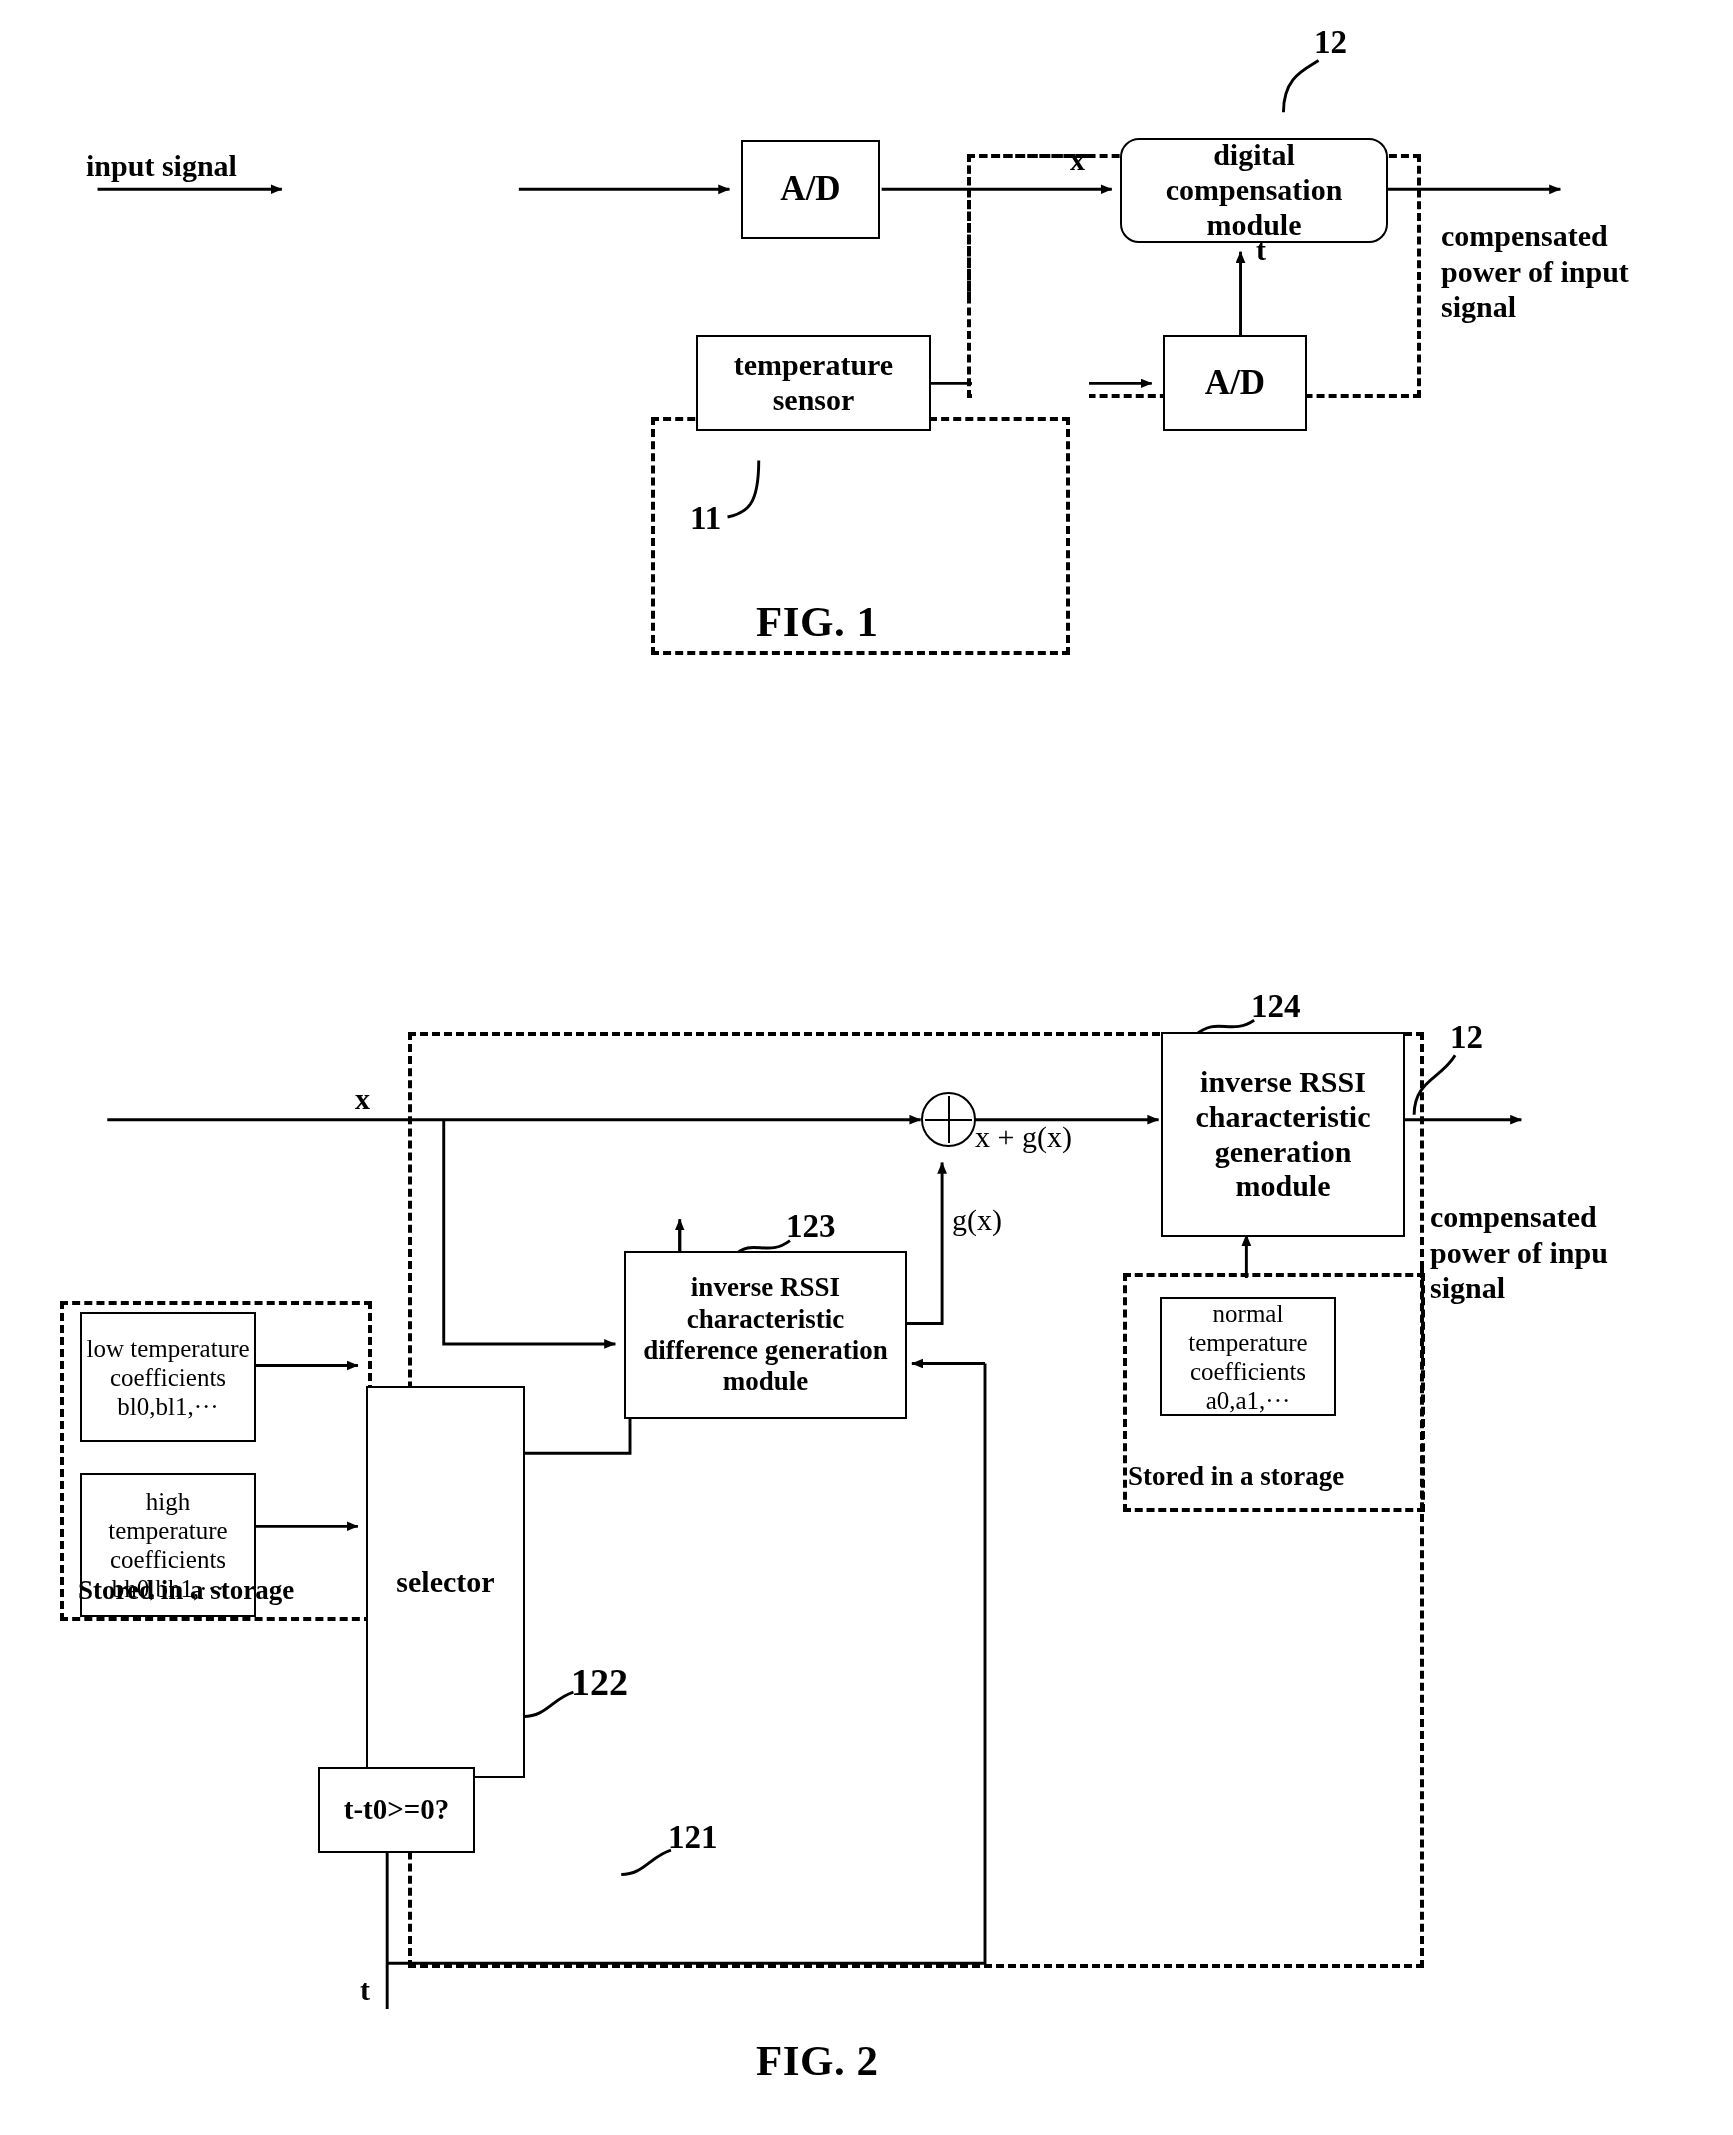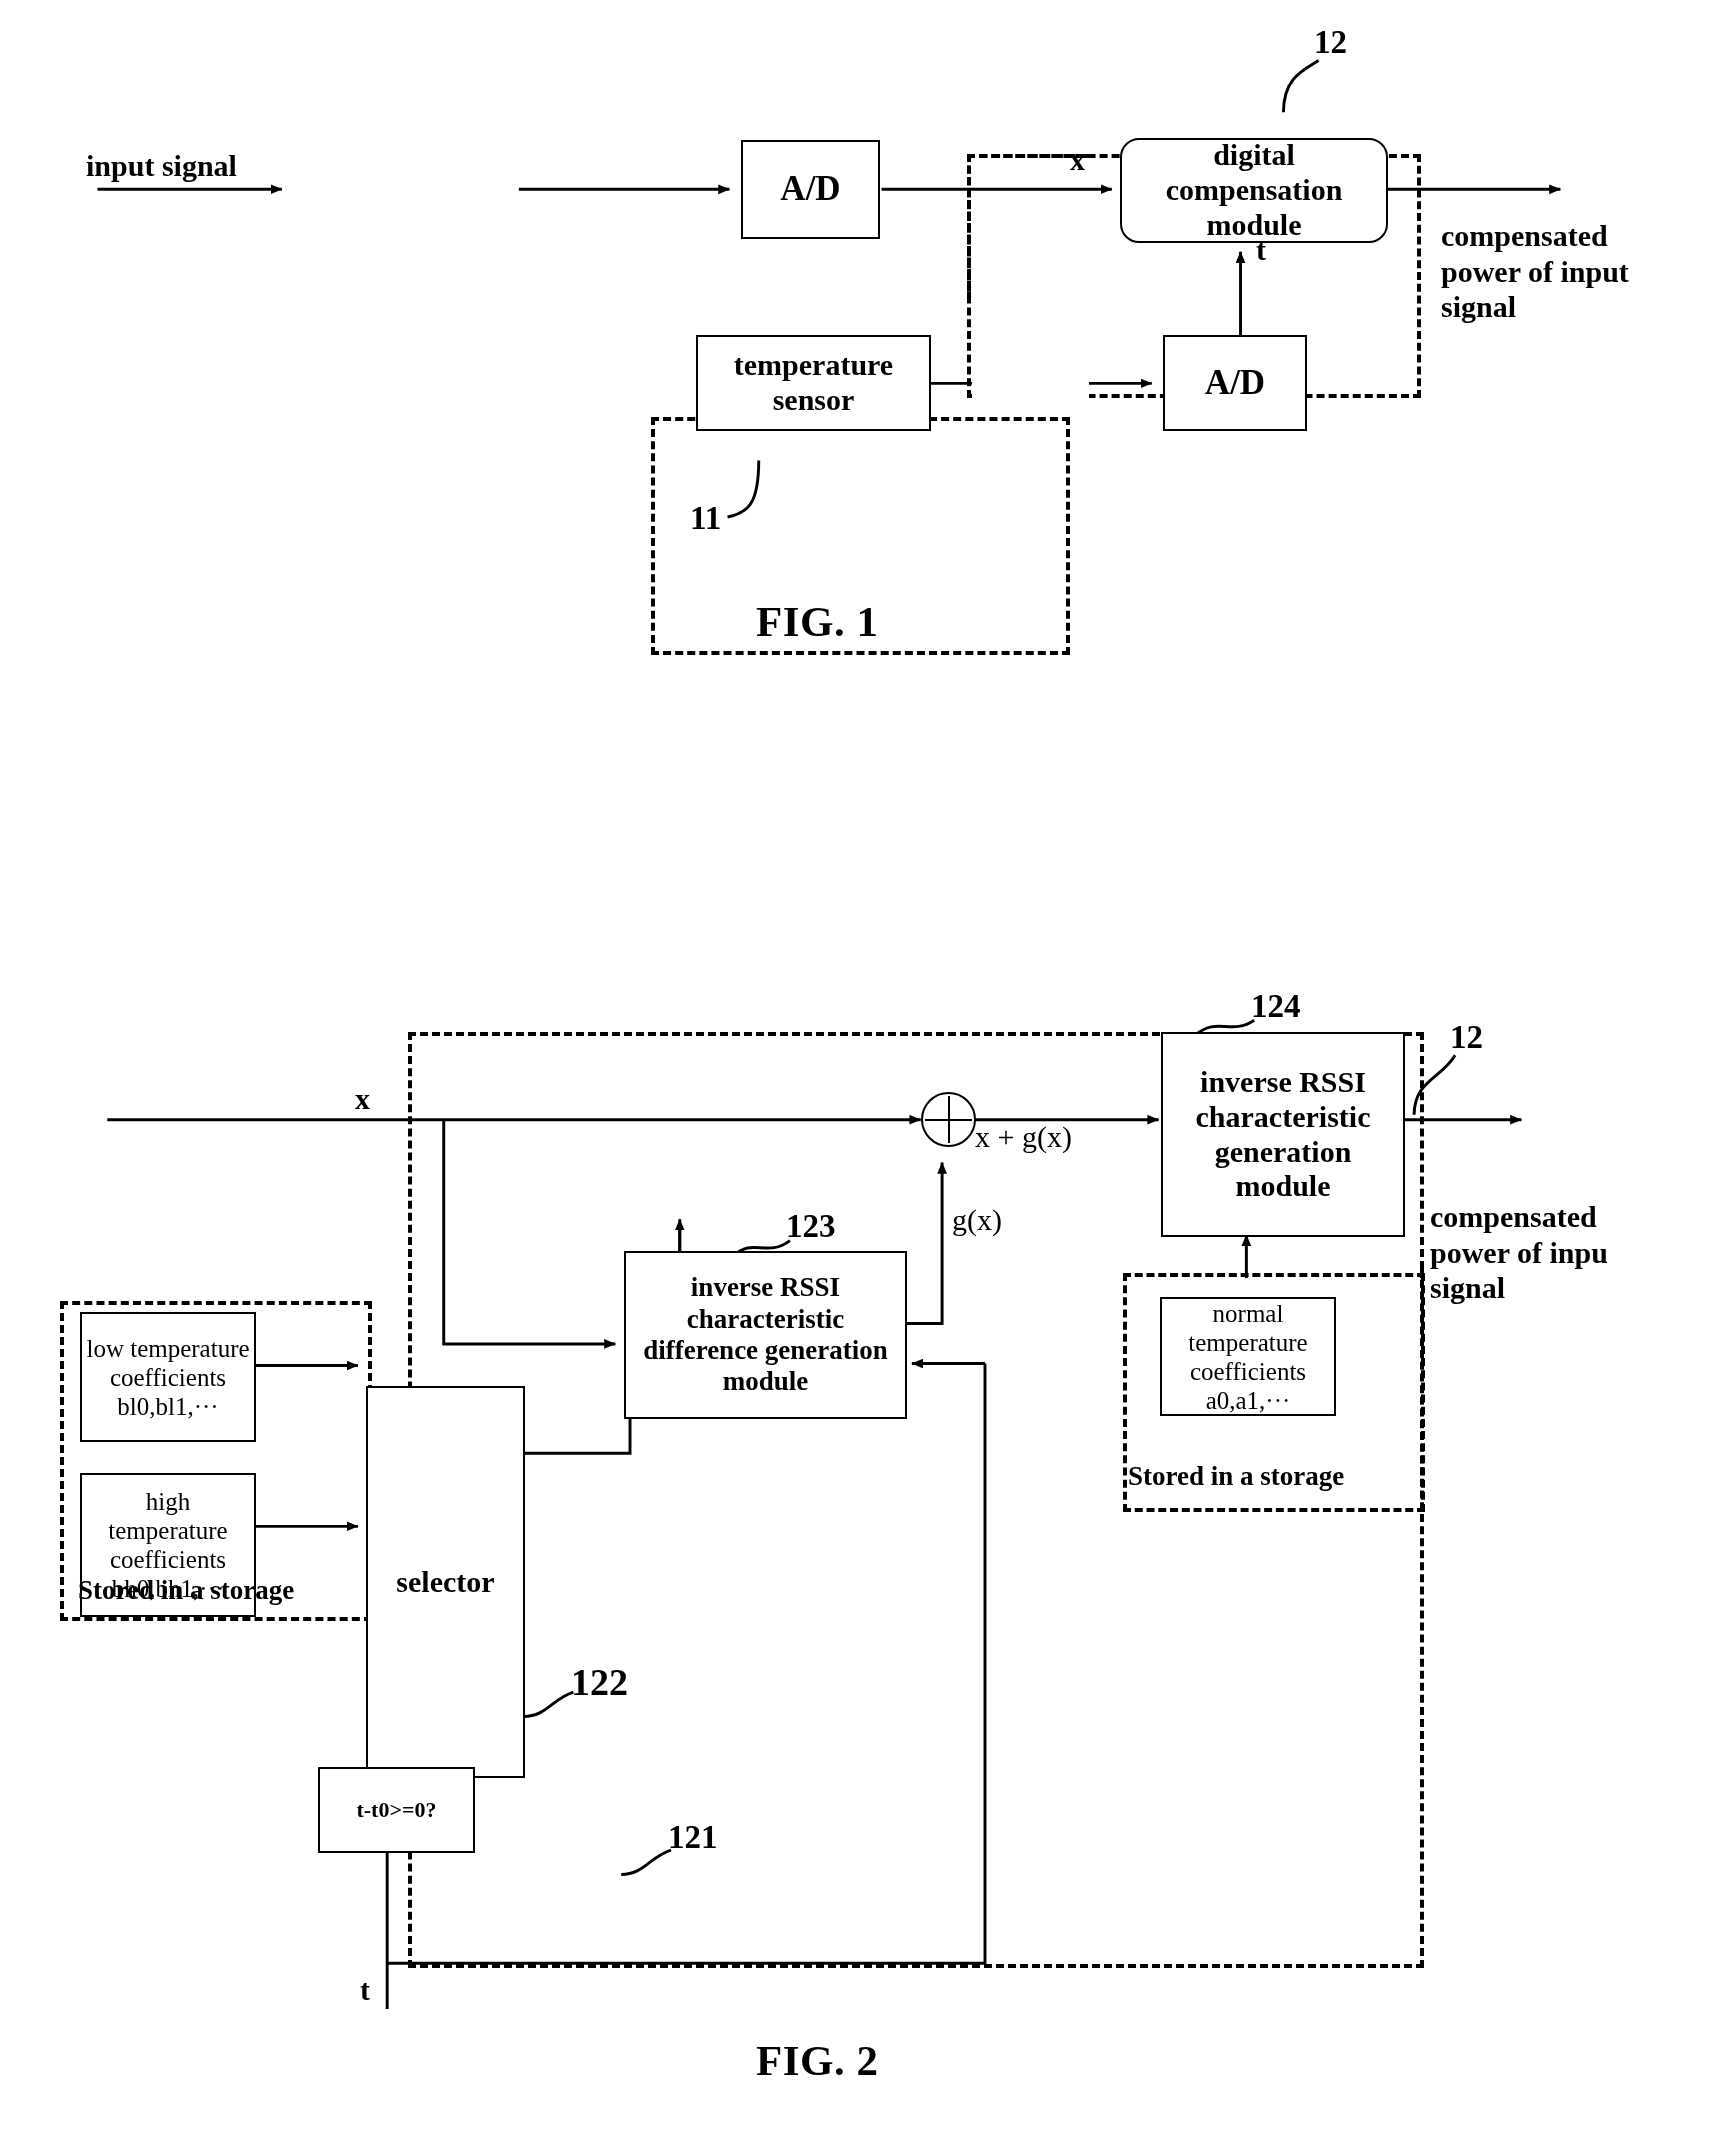--- a/index.html
+++ b/index.html
@@ -228,21 +228,21 @@
     <span>inverse RSSI
 characteristic
 difference generation
 module</span>
   </div>
 
   <div class="box" style="left:366px; top:1338px; width:159px; height:392px; font-size:30px;margin-top:48px;">
     <span>selector</span>
   </div>
 
-  <div class="box" style="left:318px; top:1767px; width:157px; height:86px; font-size:22px;">
+  <div class="box" style="left:318px; top:1767px; width:157px; height:86px; font-size:29px;">
     <span>t-t0&gt;=0?</span>
   </div>
 
   <div class="box plain" style="left:80px; top:1312px; width:176px; height:130px; font-size:25px; white-space:pre-line;">
     <span>low temperature
 coefficients
 bl0,bl1,···</span>
   </div>
 
   <div class="box plain" style="left:80px; top:1473px; width:176px; height:144px; font-size:25px; white-space:pre-line;">

